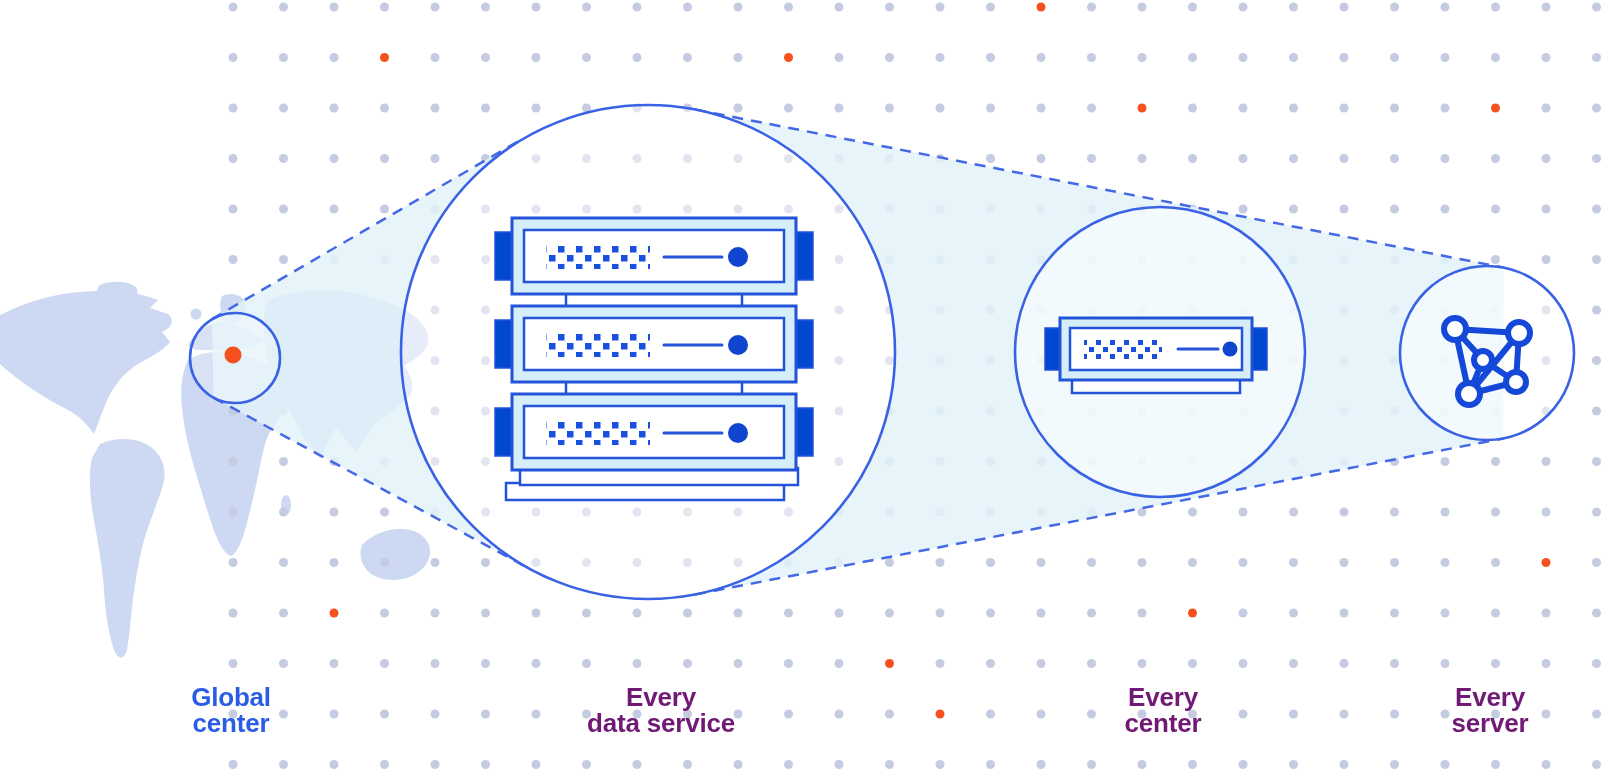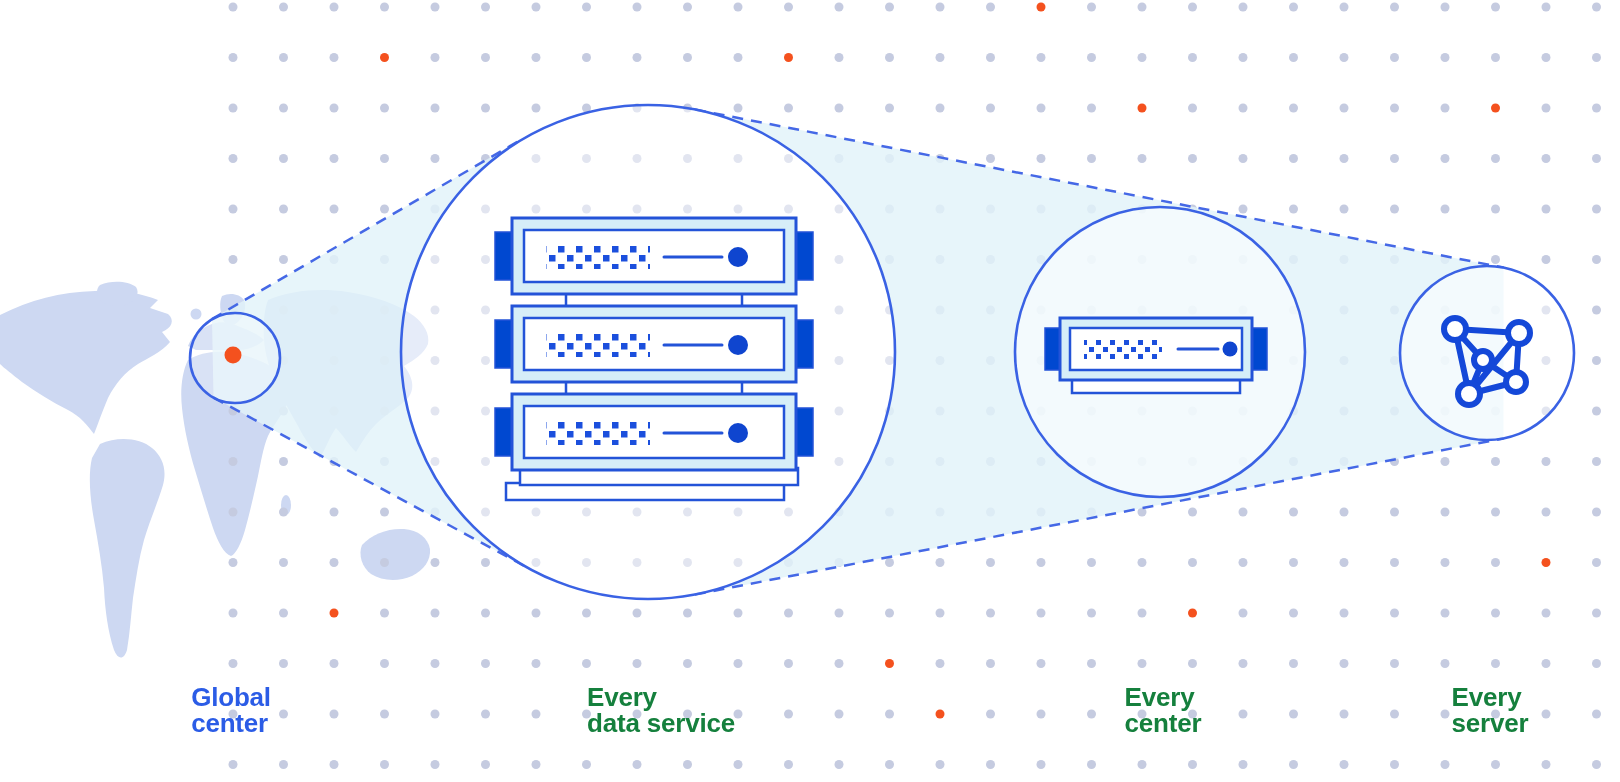--- a/index.html
+++ b/index.html
@@ -1,22 +1,22 @@
 <!DOCTYPE html>
 <html><head>
 <meta charset="utf-8">
 <style>
   html,body{margin:0;padding:0;background:#ffffff;}
   .canvas{position:relative;width:1620px;height:782px;background:#ffffff;overflow:hidden;
           font-family:"Liberation Sans",sans-serif;}
   .canvas svg{position:absolute;left:0;top:0;}
-  .caption{position:absolute;top:684px;transform:translateX(-50%);text-align:left;
+  .caption{position:absolute;top:684px;transform:translateX(-50%);text-align:center;
            font-weight:700;font-size:26px;line-height:26px;letter-spacing:-0.2px;
            font-family:"Liberation Sans",sans-serif;white-space:nowrap;}
-  .caption.dark{color:#15803d;}
+  .caption.dark{color:#701a75;}
   .caption.blue{color:#2b5ce6;}
   .unit-outer{fill:#d6eef8;stroke:#2353d8;stroke-width:3;}
   .unit-inner{fill:#ffffff;stroke:#2353d8;stroke-width:2.5;}
   .ear{fill:#0048d0;stroke:#2353d8;stroke-width:1.5;}
   .tray{fill:#ffffff;stroke:#2353d8;stroke-width:2.5;}
   .unit-line{stroke:#2353d8;stroke-width:3;stroke-linecap:round;}
   .unit-dot{fill:#0f45cf;}
   .zoom-circle{fill:rgba(255,255,255,0.5);stroke:#3a62e4;stroke-width:2.6;}
   .dashed{stroke:#4568e6;stroke-width:2.5;stroke-dasharray:11 8;fill:none;}
   .cone{fill:#e2f3f9;fill-opacity:0.82;}

